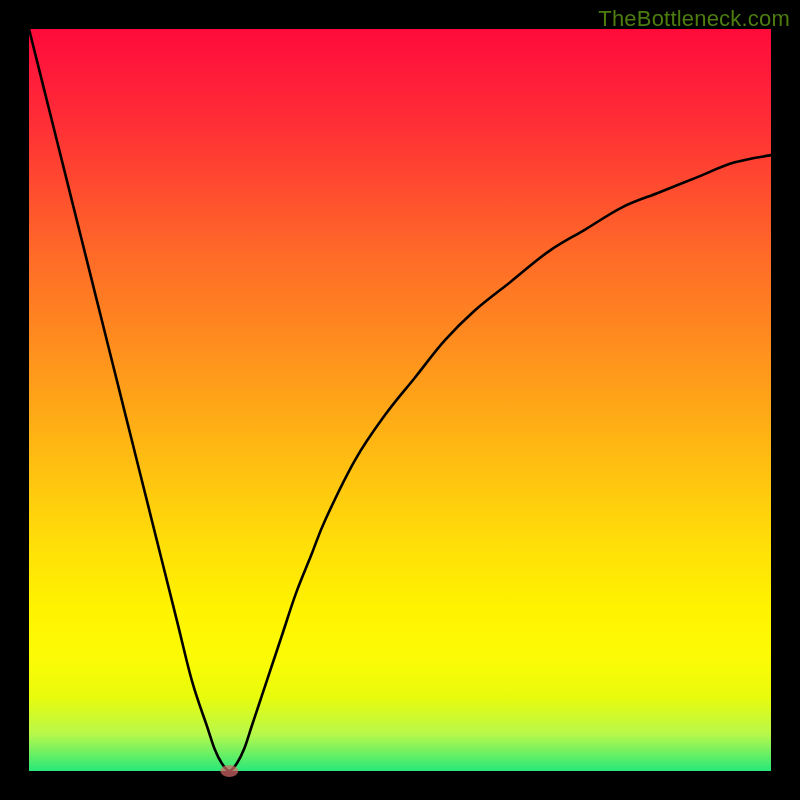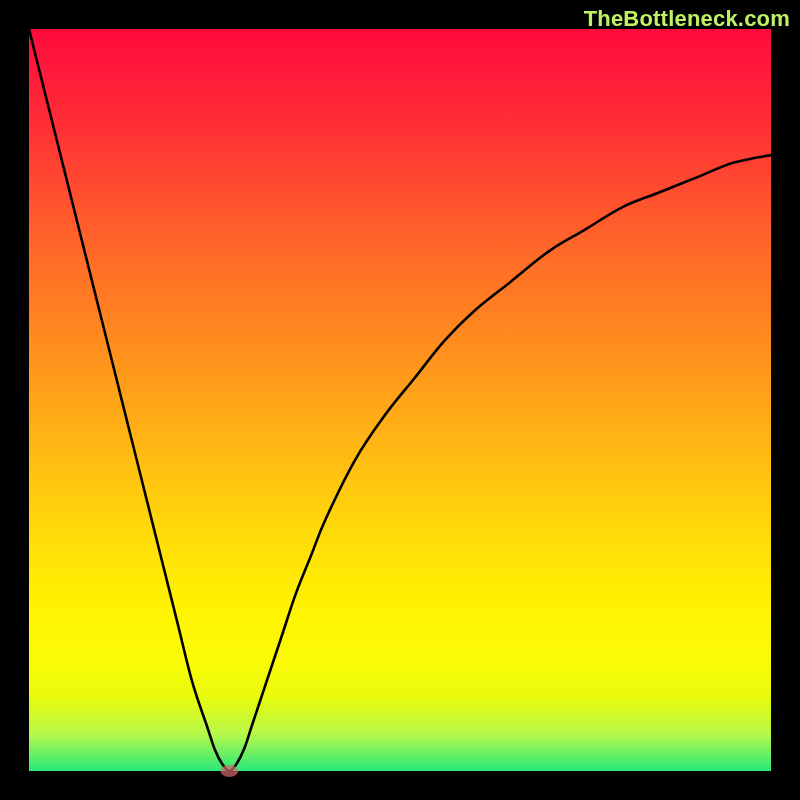--- a/index.html
+++ b/index.html
@@ -38,23 +38,23 @@
       #fbfb05 85%,
       #e8fb0c 90%,
       #b8f84a 95%,
       #28e87a 100%
     );
   }
   .watermark {
     position: absolute;
     top: 6px;
     right: 10px;
-    color: #bef264;
+    color: #4d7c0f;
     font-size: 22px;
-    font-weight: 700;
+    font-weight: 400;
     letter-spacing: 0.2px;
     user-select: none;
   }
   svg.curve {
     position: absolute;
     left: 0;
     top: 0;
     width: 742px;
     height: 742px;
     overflow: visible;

